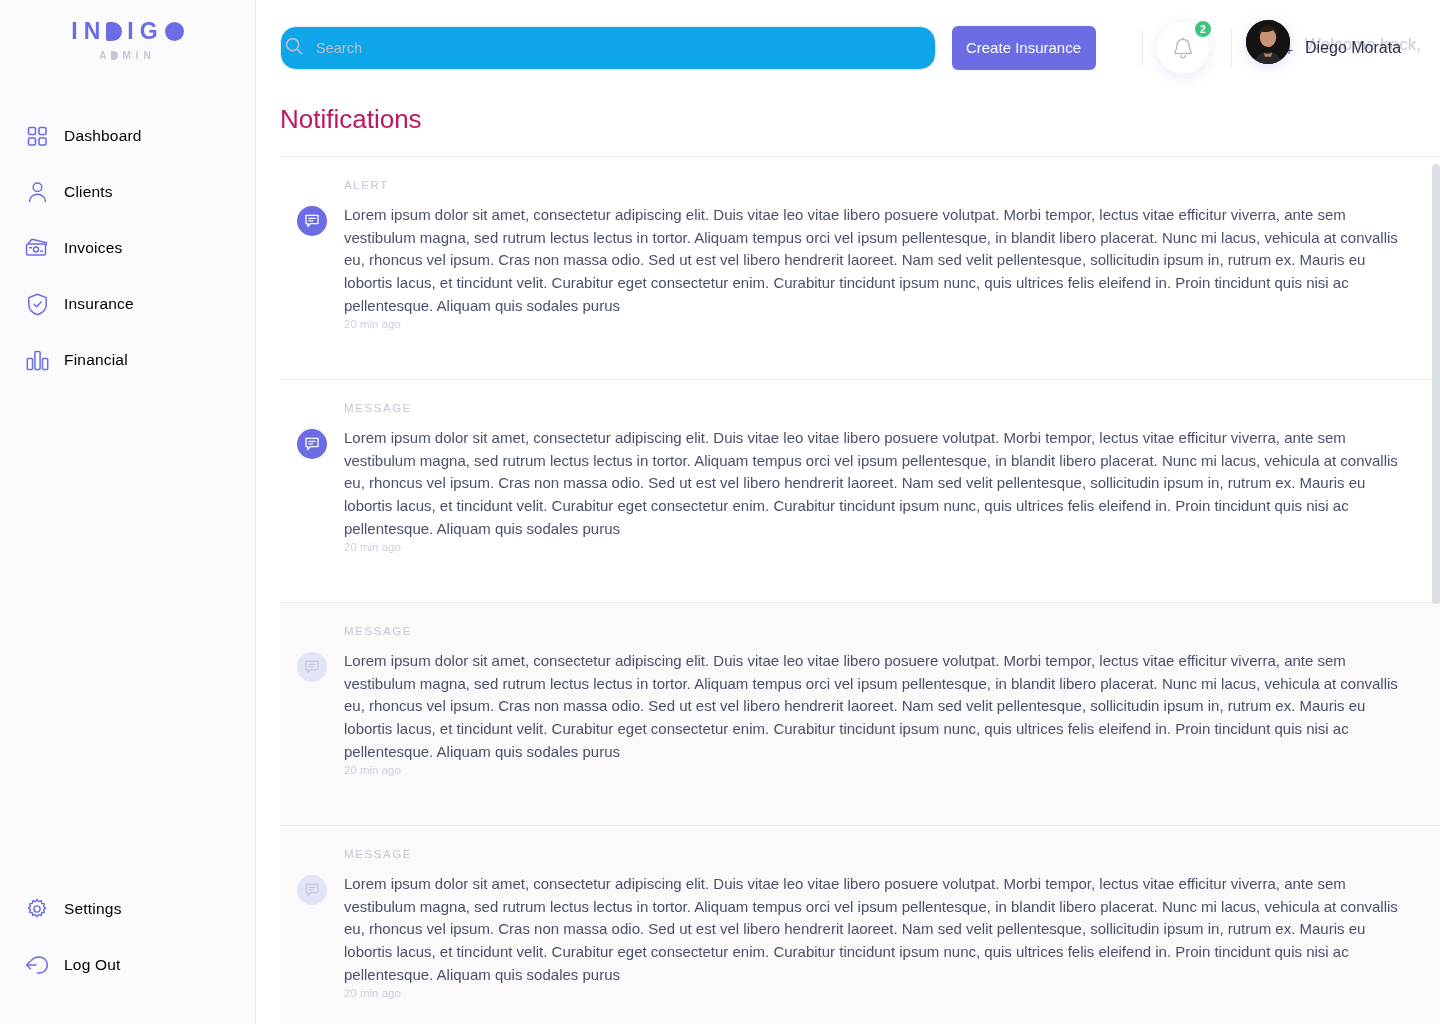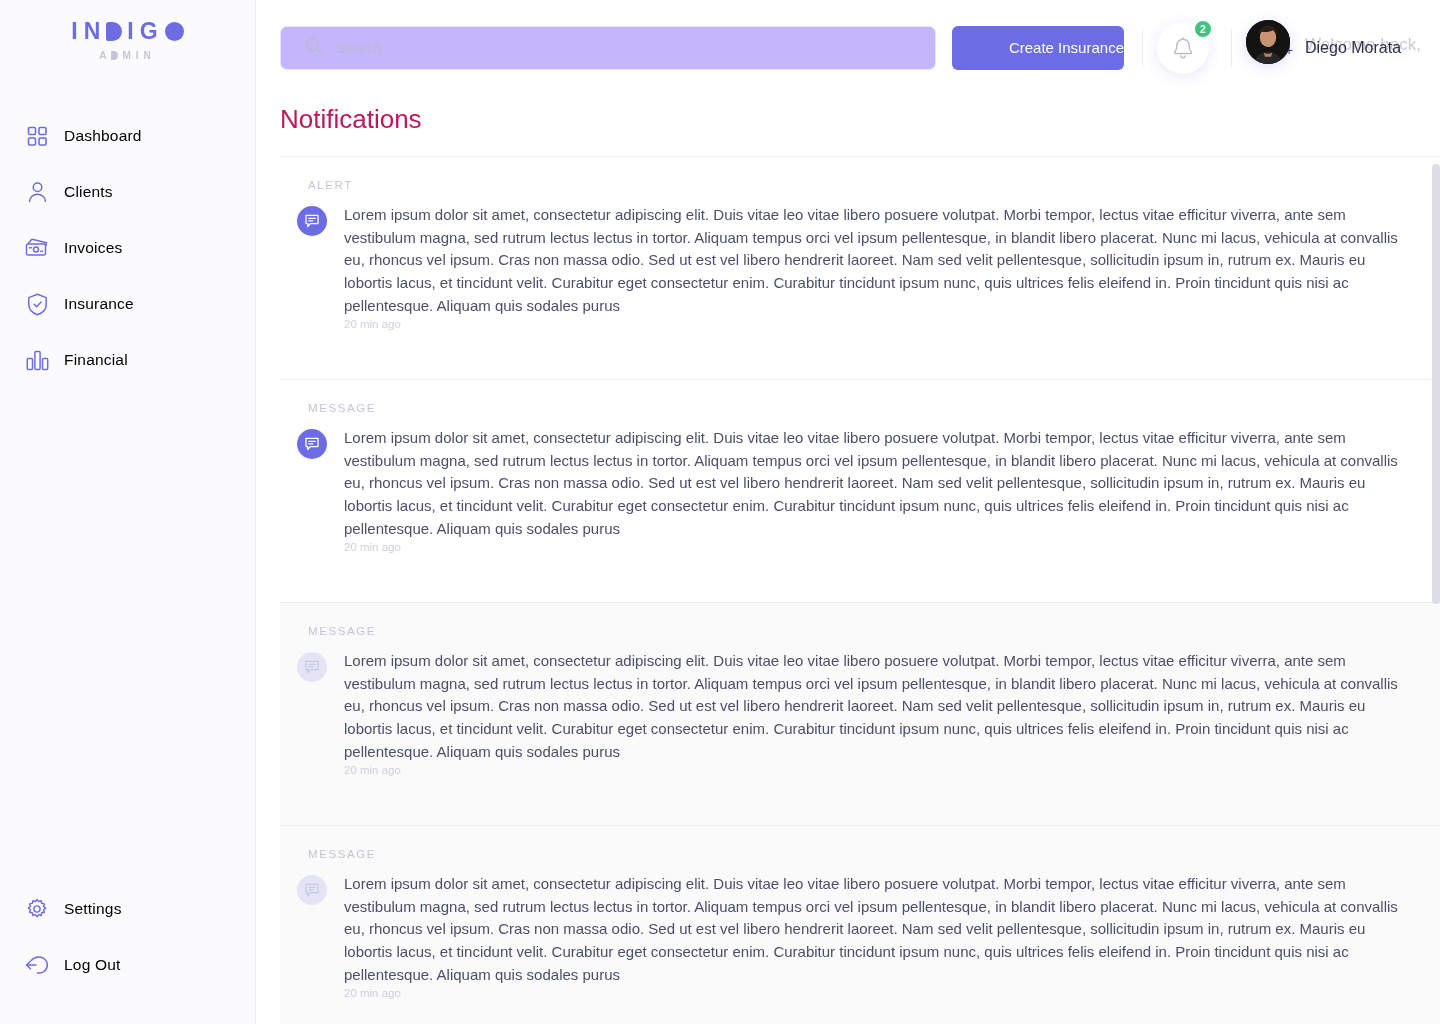--- a/index.html
+++ b/index.html
@@ -61,39 +61,39 @@
   .nav-bottom .nav-item { margin-bottom: 18px; }
 
   
   .main { flex: 1; position: relative; height: 1024px; background: #fff; }
 
   .header { height: 96px; position: relative; }
 
   .search-box {
     position: absolute; left: 24px; top: 26px;
     width: 656px; height: 44px;
-    border: 1px solid #e6e8f0; border-radius: 7px;
-    background: #c4b5fd;
-    display: flex; align-items: center; padding-left: 24px;
+    border: 1px solid #e6e8f0; border-radius: 16px;
+    background: #0ea5e9;
+    display: flex; align-items: center; padding-left: 4px;
   }
   .search-input {
     border: none; outline: none; background: transparent;
     font-size: 14.5px; color: #3d4157; margin-left: 13px;
     width: 560px; font-family: "Liberation Sans", sans-serif;
   }
   .search-input::placeholder { color: #b9bccb; }
 
   .create-btn {
     position: absolute; left: 696px; top: 26px;
-    width: 172px; height: 44px;
+    width: 144px; height: 44px;
     background: #6c6ce5; border: none; border-radius: 6px;
     color: #ffffff; font-size: 15px;
     font-family: "Liberation Sans", sans-serif;
     cursor: pointer; white-space: nowrap;
-    overflow: visible; text-align: right;
+    overflow: visible; text-align: center;
     padding-left: 1px; line-height: 44px;
     text-indent: -2px;
   }
   .btn-plus {
     position: absolute; left: 1029px; top: 43px;
     color: #3b3b7a; font-size: 14px; line-height: 1;
     pointer-events: none;
   }
 
   .hdr-divider {
@@ -152,21 +152,21 @@
     overflow: hidden;
   }
   .notif-row {
     position: relative;
     border-top: 1px solid #eceef4;
     padding: 22px 0 0 0;
     min-height: 223px;
   }
   .notif-row.read { background: #fafafb; }
   .notif-kind {
-    margin-left: 28px; font-size: 11.5px; letter-spacing: 1.6px;
+    margin-left: 64px; font-size: 11.5px; letter-spacing: 1.6px;
     color: #c2c6d6; text-transform: uppercase;
   }
   .notif-body-wrap { display: flex; margin-top: 13px; }
   .notif-icon {
     width: 30px; height: 30px; border-radius: 50%;
     background: #6c6ce5; flex: 0 0 30px;
     margin-left: 17px; margin-top: 2px;
     display: flex; align-items: center; justify-content: center;
   }
   .notif-row.read .notif-icon { background: #e3e4f5; }

